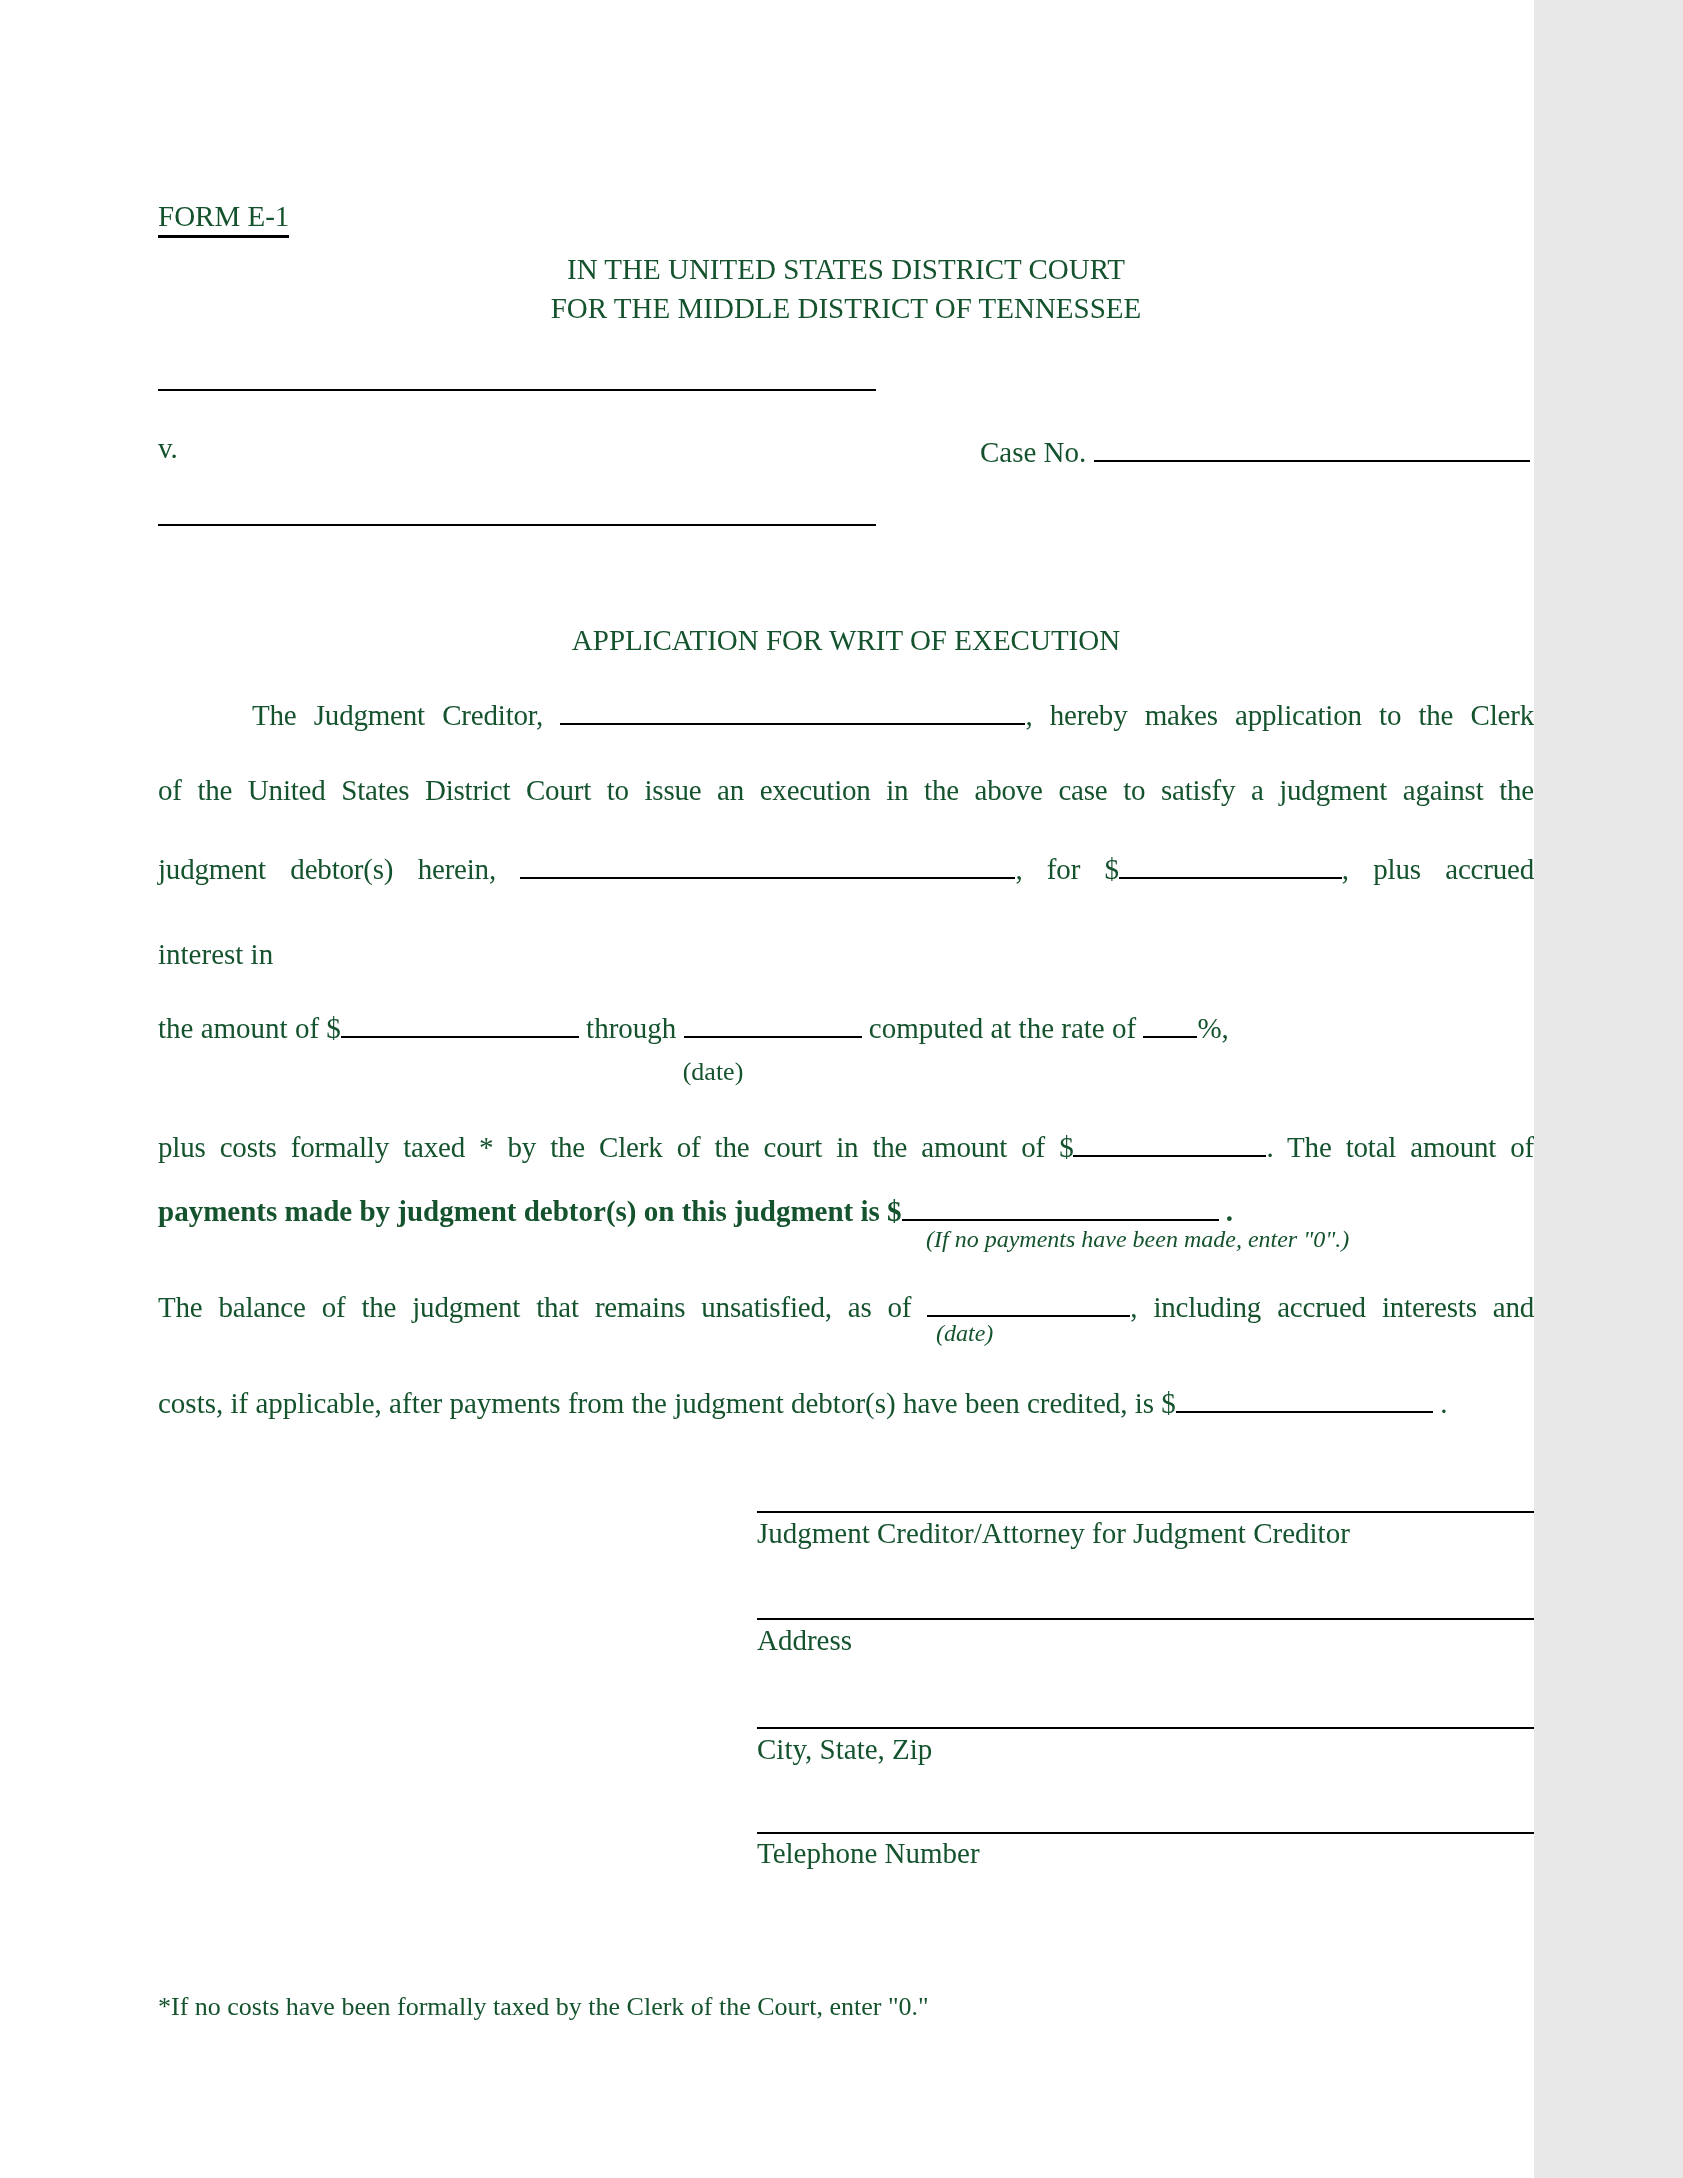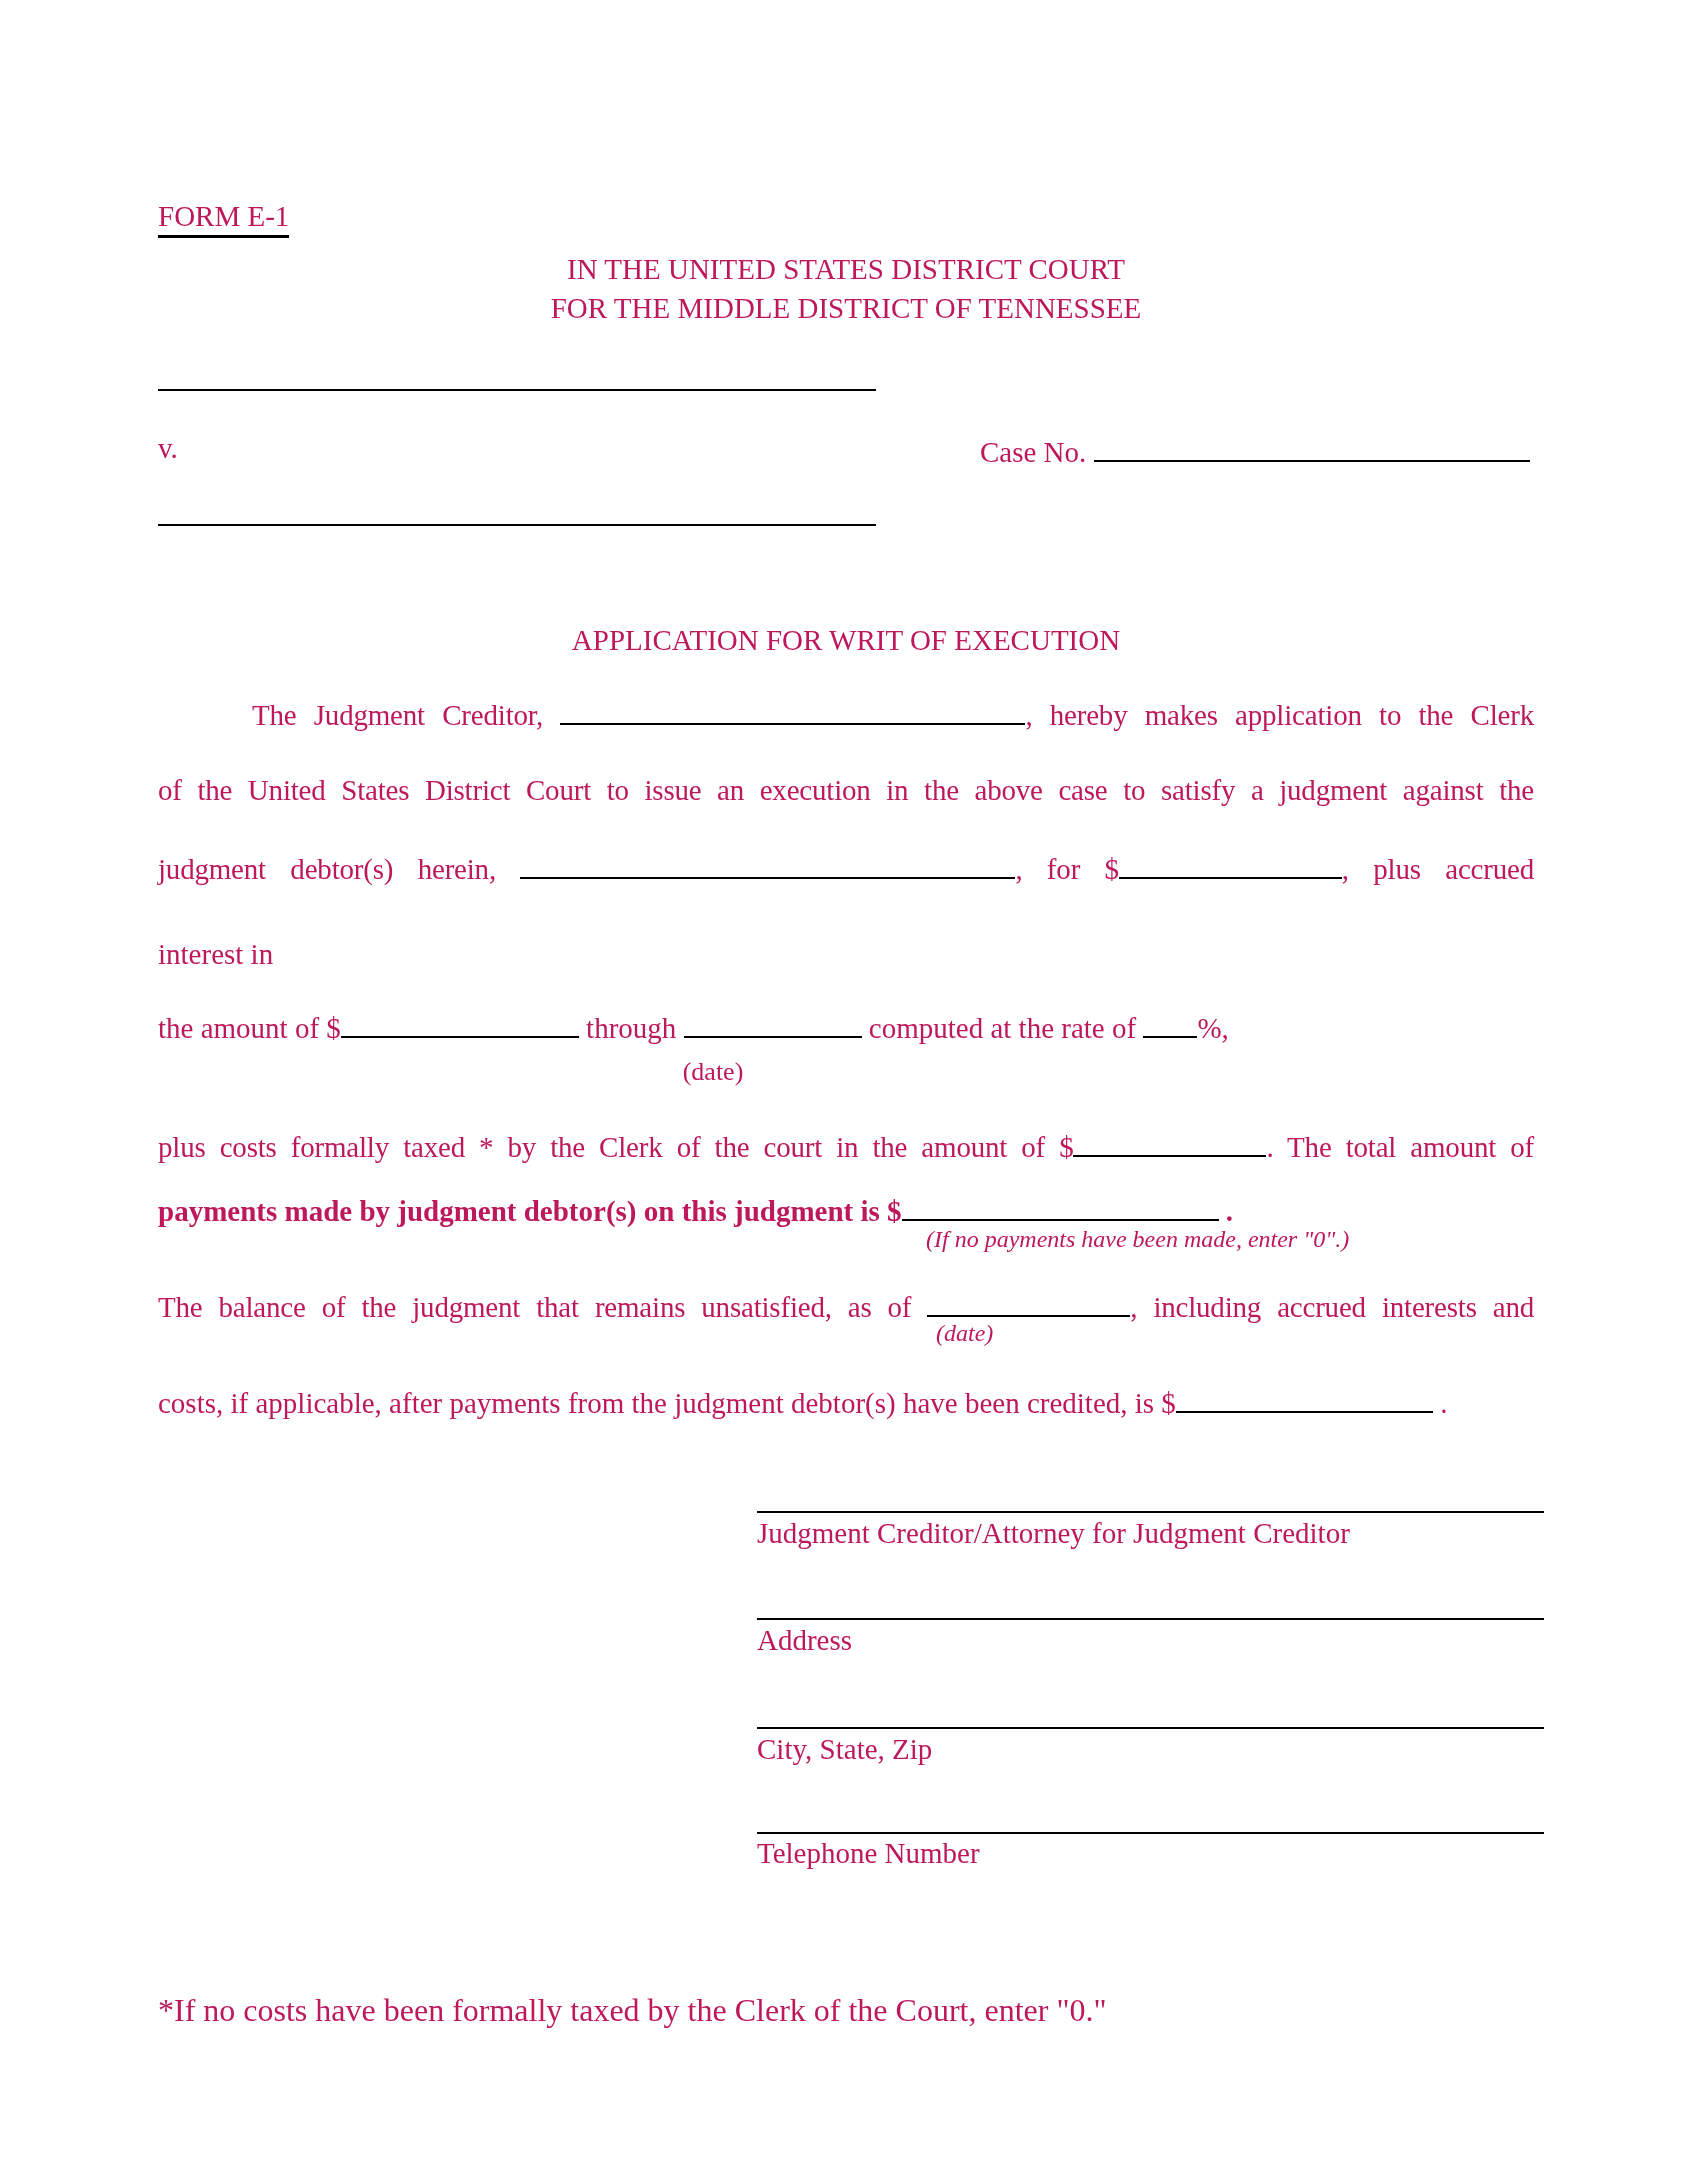--- a/index.html
+++ b/index.html
@@ -1,41 +1,41 @@
 <!DOCTYPE html>
 <html><head>
 <meta charset="utf-8">
 <style>
   html,body{margin:0;padding:0;background:#e8e8e8;}
   .page{
     position:relative;
-    width:1683px;height:2178px;
+    width:1534px;height:2178px;
     background:#ffffff;
-    color:#be185d;
+    color:#14532d;
     font-family:"Liberation Serif","DejaVu Serif",serif;
     font-size:29px;
     overflow:hidden;
   }
   .abs{position:absolute;}
   .line{position:absolute;left:158px;width:1376px;line-height:1.16;}
   .just{text-align:justify;text-align-last:justify;letter-spacing:-0.2px;}
   .nowrap{white-space:nowrap;}
   .indent{text-indent:94px;}
   .center{text-align:center;}
   .blank{
     display:inline-block;
     border-bottom:2px solid #000;
     height:0.95em;
     vertical-align:baseline;
   }
   .rule{position:absolute;border-top:2px solid #000;height:0;}
   .underlined{display:inline-block;border-bottom:3px solid #000;padding-bottom:2px;}
   .hint{font-size:26px;}
   .ital{font-style:italic;font-size:24px;}
-  .foot{font-size:32px;}
+  .foot{font-size:26px;}
   .heading{line-height:39px;margin-top:16px;}
 </style>
 </head>
 <body>
 
 <div class="page">
 
   <div class="abs" style="left:158px;top:200px;">
     <span class="underlined">FORM E-1</span>
   </div>

